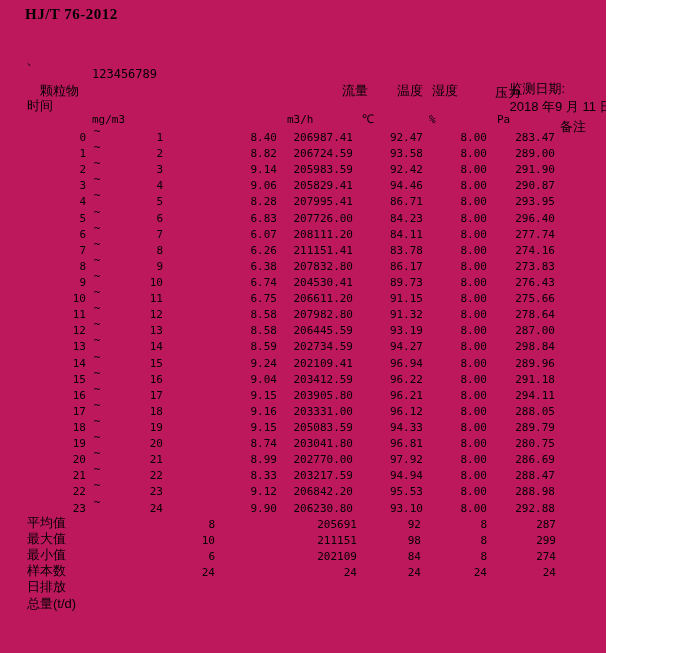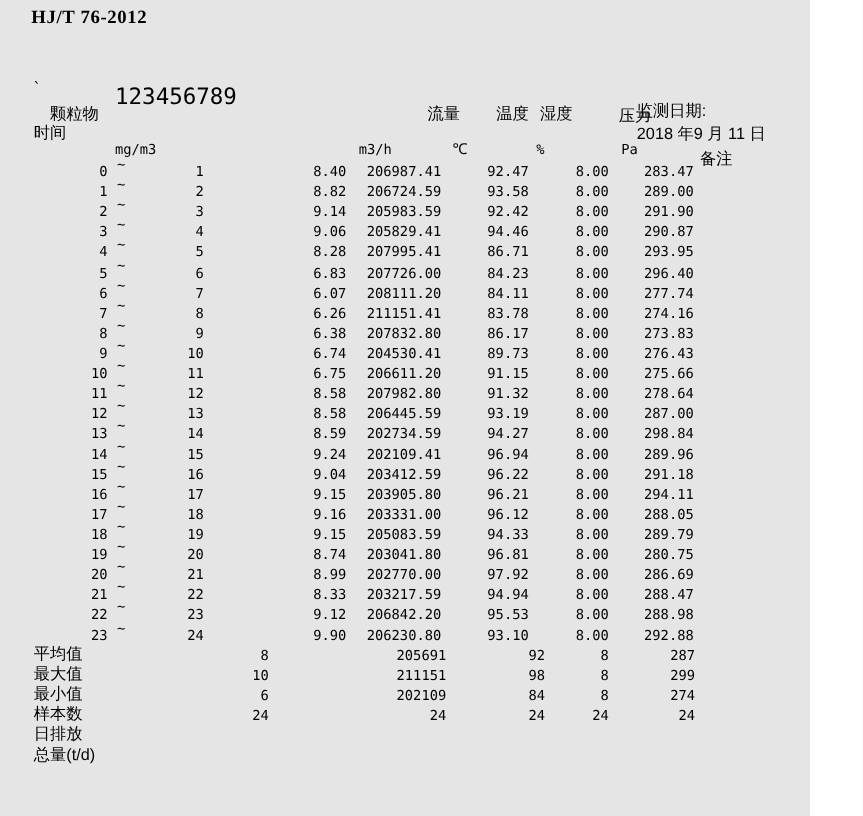--- a/index.html
+++ b/index.html
@@ -1,19 +1,20 @@
 <!DOCTYPE html>
 <html><head>
 <meta charset="utf-8">
 <style>
   html,body { margin:0; padding:0; background:#fff; }
   .page {
-    position:relative; width:648px; height:653px;
-    background:#e5e5e5; color:#000000; overflow:hidden;
+    position:relative; width:594px; height:653px;
+    background:#be185d; color:#000000; overflow:hidden;
     font-family:"Liberation Sans", sans-serif;
+    padding-left:12px;
   }
   .abs { position:absolute; white-space:pre; }
   .cjk   { font-family:"Liberation Sans", sans-serif; font-size:13px; }
   .mono  { font-family:"DejaVu Sans Mono", monospace; }
   .std   { font-family:"Liberation Serif", serif; font-size:15px; font-weight:bold; letter-spacing:0.5px; }
   .title { font-size:21px; font-weight:bold; letter-spacing:0.5px; }
   .u     { font-family:"DejaVu Sans Mono", monospace; font-size:11px; }
 
   .rows-hourly  { position:absolute; left:0; top:129px; width:690px; }
   .rows-summary { position:absolute; left:0; top:516px; width:690px; }
@@ -25,33 +26,33 @@
   .c-pm    { left:190px; width:87px; }
   .c-flow  { left:280px; width:73px; }
   .c-temp  { left:353px; width:70px; }
   .c-hum   { left:423px; width:64px; }
   .c-pres  { left:490px; width:65px; }
 
   .s-label { left:27px;  width:120px; text-align:left !important; top:0 !important;
              font-family:"Liberation Sans", sans-serif; font-size:13px; }
   .s-pm    { left:120px; width:95px; }
   .s-flow  { left:280px; width:77px; }
-  .s-temp  { left:368px; width:68px; }
+  .s-temp  { left:353px; width:68px; }
   .s-hum   { left:423px; width:64px; }
   .s-pres  { left:490px; width:66px; }
 </style>
 </head>
 <body>
 
 <div class="page">
 
   <div class="abs std" style="left:25px; top:6px;">HJ/T 76-2012</div>
 
   <div class="abs mono" style="left:26px; top:63px; font-size:12px;">`</div>
-  <div class="abs mono" style="left:92px; top:67px; font-size:18px;text-align:right;">123456789</div>
+  <div class="abs mono" style="left:92px; top:67px; font-size:12px;text-align:right;">123456789</div>
 
   <div class="abs cjk" style="left:495px; top:65px;">
     <span>监测日期:</span>
     <span>2018 年9 月 11 日</span>
   </div>
 
   <div class="abs cjk" style="left:40px;  top:82px;">颗粒物</div>
   <div class="abs cjk" style="left:342px; top:82px;">流量</div>
   <div class="abs cjk" style="left:397px; top:82px;">温度</div>
   <div class="abs cjk" style="left:432px; top:82px;">湿度</div>

